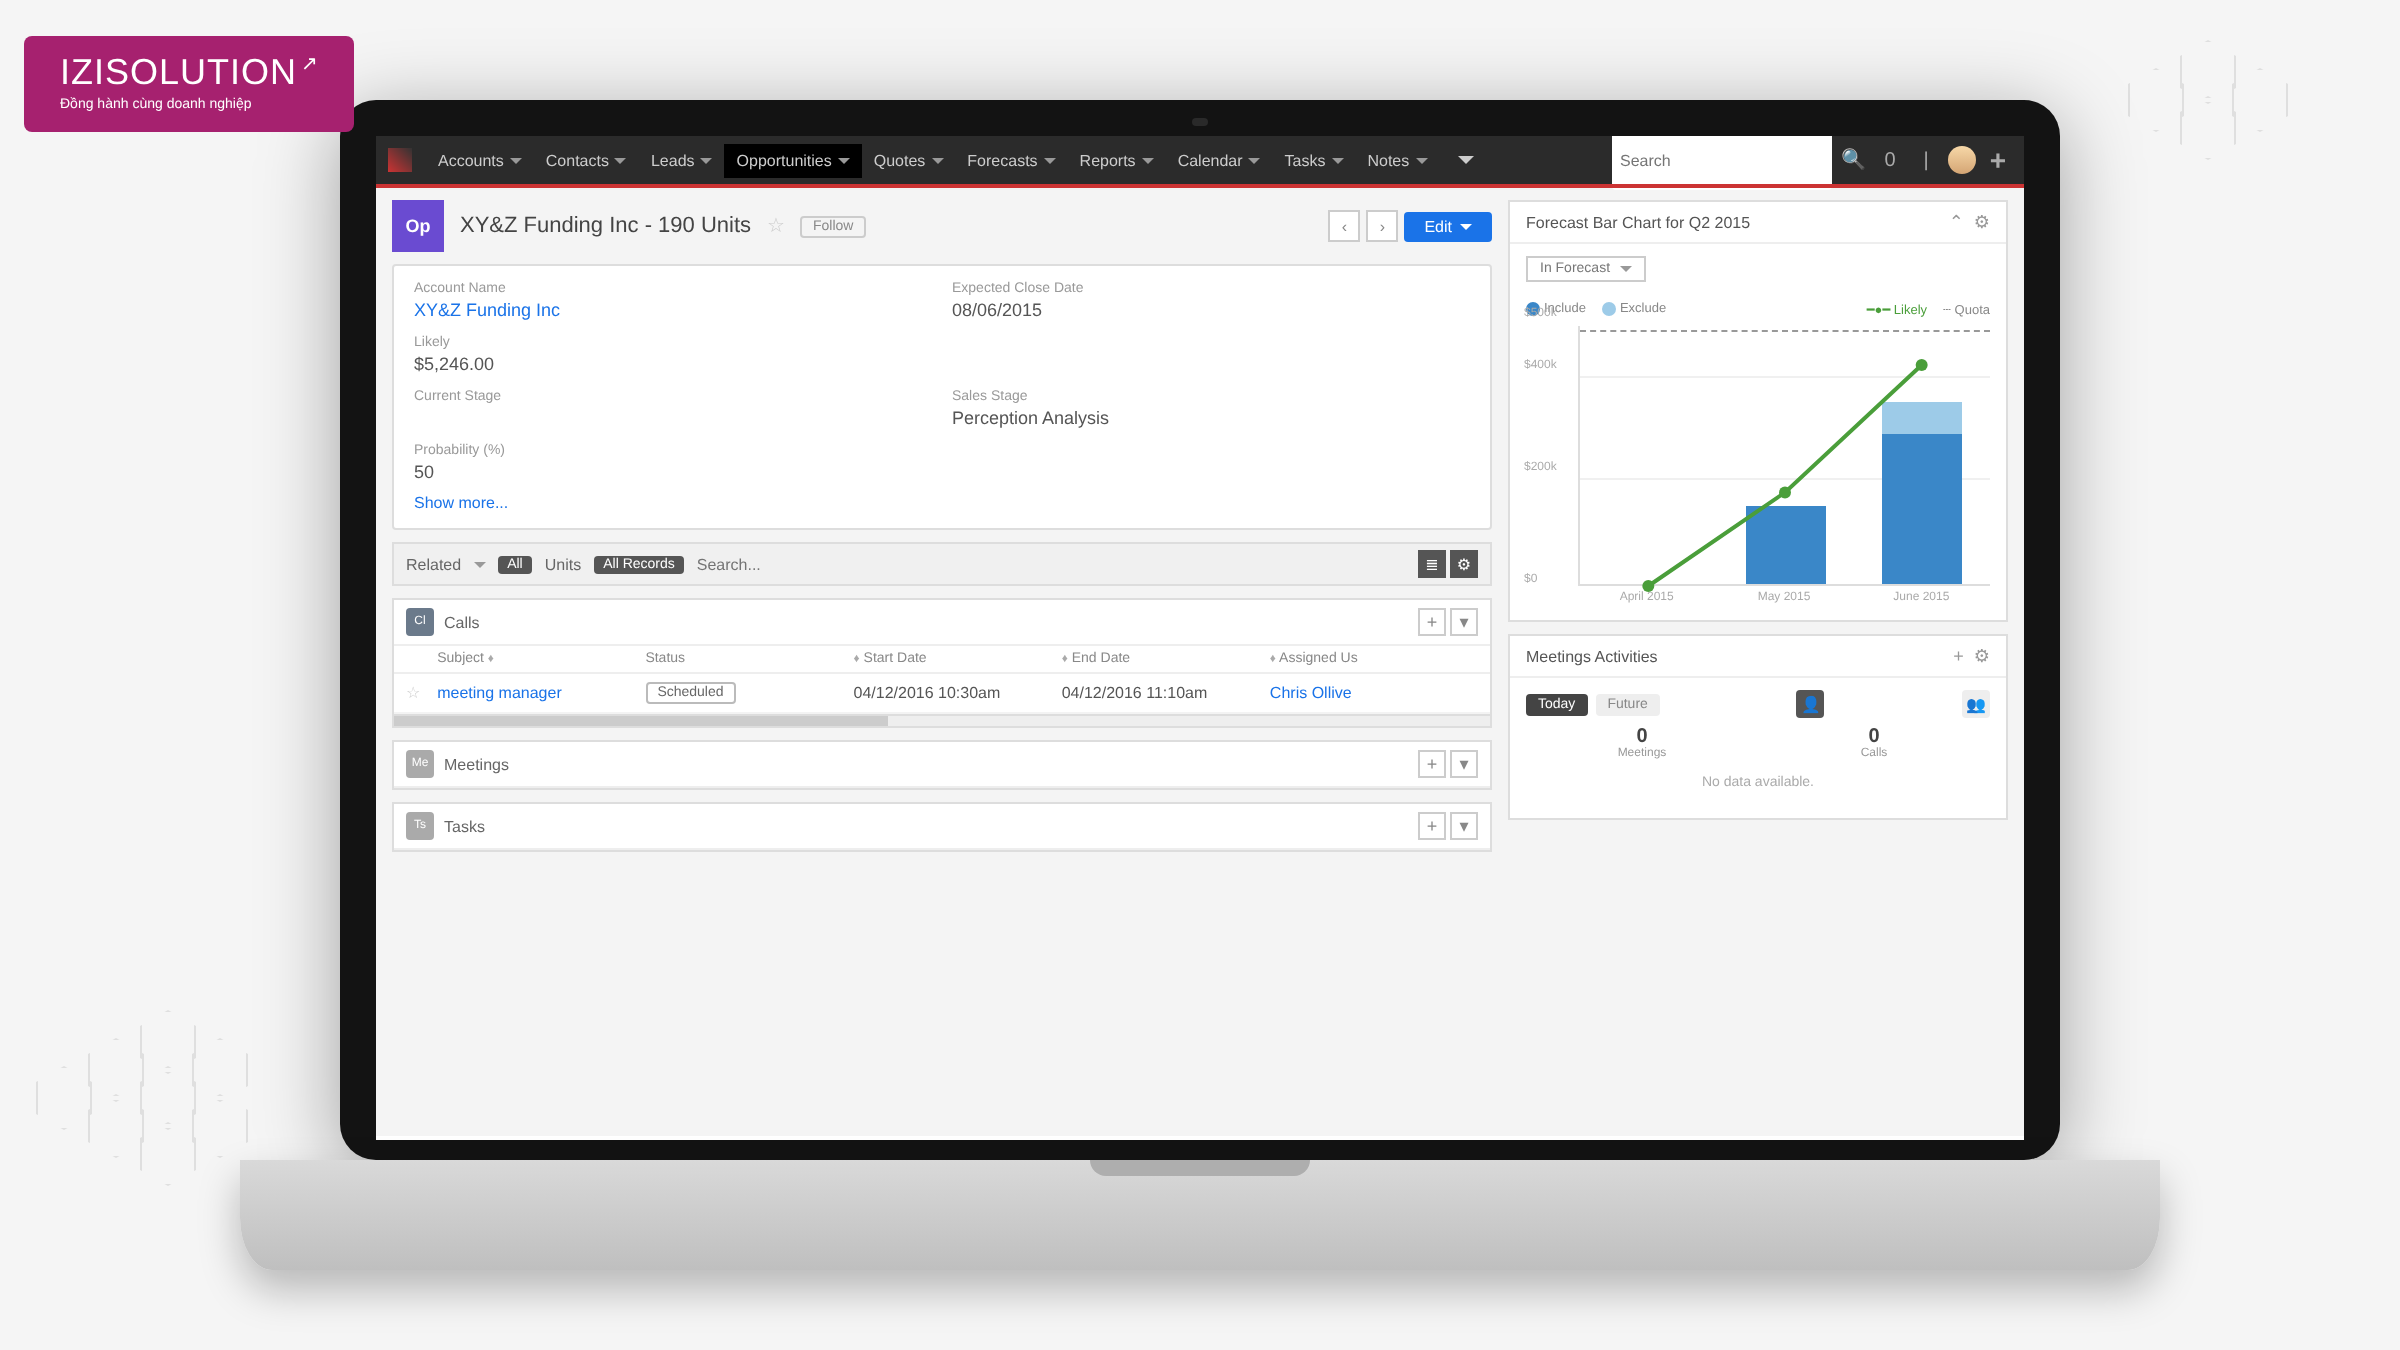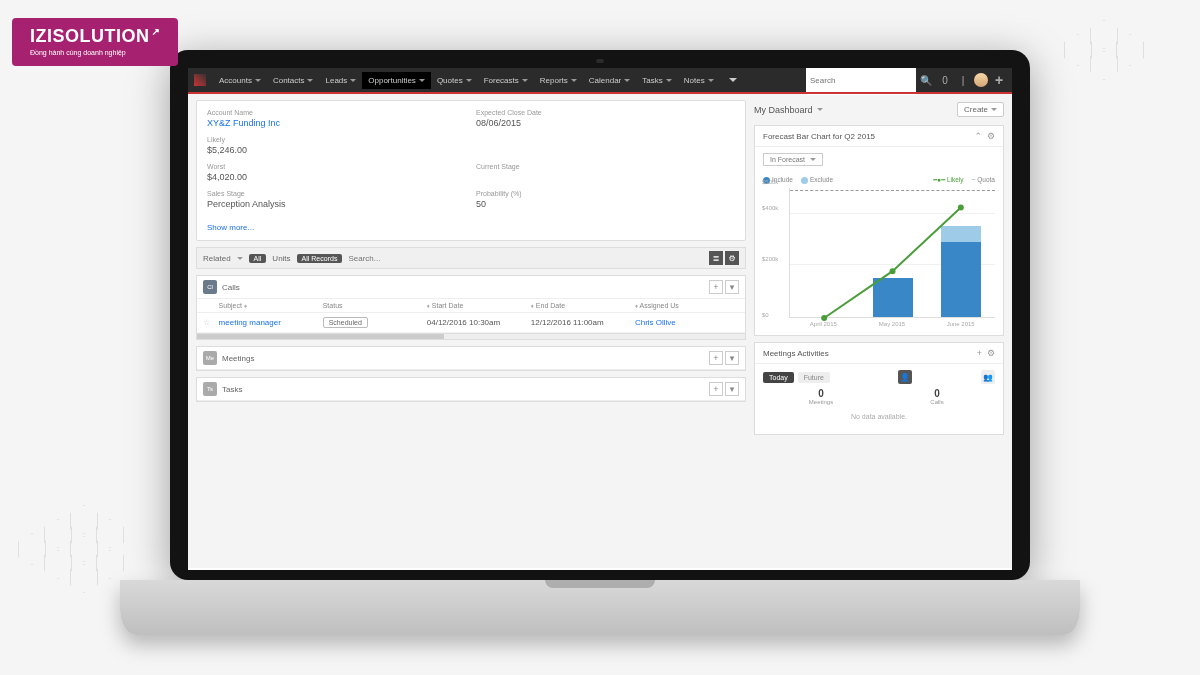--- a/index.html
+++ b/index.html
@@ -1,18 +1,18 @@
 <!DOCTYPE html>
 <html><head>
 <meta charset="utf-8">
 <style>
 *{box-sizing:border-box;margin:0;padding:0;font-family:Helvetica,Arial,sans-serif}
 body{background:#f5f5f5;width:1200px;height:675px;position:relative;overflow:hidden}
 .brand-badge{position:absolute;top:18px;left:12px;background:#a6216f;color:#fff;padding:8px 18px 10px;border-radius:4px;z-index:10}
-.brand-badge .b-name{font-weight:700;font-size:18px;letter-spacing:0.5px}
+.brand-badge .b-name{font-weight:400;font-size:18px;letter-spacing:0.5px}
 .brand-badge .b-name sup{font-size:10px;vertical-align:top;margin-left:2px}
 .brand-badge .b-tag{font-size:7px;margin-top:2px}
 .hexdeco{position:absolute;opacity:.35}
 .hex{position:absolute;width:28px;height:32px;border:1.5px solid #b7b7b7;clip-path:polygon(50% 0,100% 25%,100% 75%,50% 100%,0 75%,0 25%)}
 .laptop{position:absolute;left:120px;top:50px;width:960px;height:600px}
 .bezel{position:absolute;left:50px;top:0;width:860px;height:530px;background:#131313;border-radius:18px;box-shadow:0 8px 40px rgba(0,0,0,.35);padding:18px 18px 10px}
 .cam{position:absolute;top:9px;left:50%;width:8px;height:4px;background:#2a2a2a;border-radius:2px;transform:translateX(-50%)}
 .screen{width:100%;height:100%;background:#fff;overflow:hidden;font-size:9px;color:#555}
 .base{position:absolute;bottom:15px;left:0;width:100%;height:55px;background:linear-gradient(#d9d9d9,#bfbfbf);border-radius:0 0 16px 16px/0 0 26px 26px;box-shadow:0 10px 20px rgba(0,0,0,.25)}
 .base::before{content:"";position:absolute;top:0;left:50%;transform:translateX(-50%);width:110px;height:8px;background:#aeaeae;border-radius:0 0 8px 8px}
@@ -182,40 +182,50 @@
           <span class="tb-icon">0</span>
           <span class="tb-icon">|</span>
           <span class="avatar"></span>
           <span class="tb-icon plus-btn">+</span>
         </div>
       </div>
 
       <div class="content">
 
         <div class="left-col">
+          <div class="rec-header">
+            <div class="mod-icon">Op</div>
+            <span class="rec-title">XY&amp;Z Funding Inc - 190 Units</span>
+            <span class="star">☆</span>
+            <span class="follow-btn">Follow</span>
+            <div class="pager">
+              <span class="pg-btn">‹</span>
+              <span class="pg-btn">›</span>
+              <span class="edit-btn">
+                  <span>Edit</span>
+                  <span class="caret"></span>
+                </span>
+            </div>
+          </div>
 
           <div class="card">
             <div class="dgrid">
               <div>
                   <div class="fld-label">Account Name</div>
                   <div class="fld-val link">XY&amp;Z Funding Inc</div>
                 </div>
               <div>
                   <div class="fld-label">Expected Close Date</div>
                   <div class="fld-val">08/06/2015</div>
                 </div>
               <div>
                   <div class="fld-label">Likely</div>
                   <div class="fld-val">$5,246.00</div>
                 </div>
               <div></div>
-              <div>
-                  <div class="fld-label">Worst</div>
-                  <div class="fld-val">$4,020.00</div>
-                </div>
               <div>
                   <div class="fld-label">Current Stage</div>
                   <div class="fld-val"></div>
                 </div>
               <div>
                   <div class="fld-label">Sales Stage</div>
                   <div class="fld-val">Perception Analysis</div>
                 </div>
               <div>
                   <div class="fld-label">Probability (%)</div>
@@ -254,21 +264,21 @@
               <div><span>Status</span></div>
               <div><span class="sort-ic">♦</span> <span>Start Date</span></div>
               <div><span class="sort-ic">♦</span> <span>End Date</span></div>
               <div><span class="sort-ic">♦</span> <span>Assigned Us</span></div>
             </div>
             <div class="tbl-row">
               <div><span class="star">☆</span></div>
               <div class="link">meeting manager</div>
               <div><span class="status-badge">Scheduled</span></div>
               <div>04/12/2016 10:30am</div>
-              <div>12/12/2016 11:00am</div>
+              <div>04/12/2016 11:10am</div>
               <div class="link">Chris Ollive</div>
             </div>
             <div class="scroll-hint"></div>
           </div>
 
           <div class="panel">
             <div class="panel-hd">
                 <span class="badge" style="background:#aaa">Me</span>
                 <span>Meetings</span>
                 <div class="actions">
@@ -283,30 +293,20 @@
                 <span>Tasks</span>
                 <div class="actions">
                   <span>+</span>
                   <span>▾</span>
                 </div>
               </div>
           </div>
         </div>
 
         <div class="right-col">
-          <div class="dash-hd">
-            <span>My Dashboard</span>
-            <span class="caret" style="margin-left:4px"></span>
-            <div style="margin-left:auto">
-                <span class="create-btn">
-                  <span>Create</span>
-                  <span class="caret"></span>
-                </span>
-              </div>
-          </div>
 
           <div class="dashlet">
             <div class="dashlet-hd">
                 <span>Forecast Bar Chart for Q2 2015</span>
                 <div class="icons">
                   <span>⌃</span>
                   <span>⚙</span>
                 </div>
               </div>
             <span class="dd-select">

